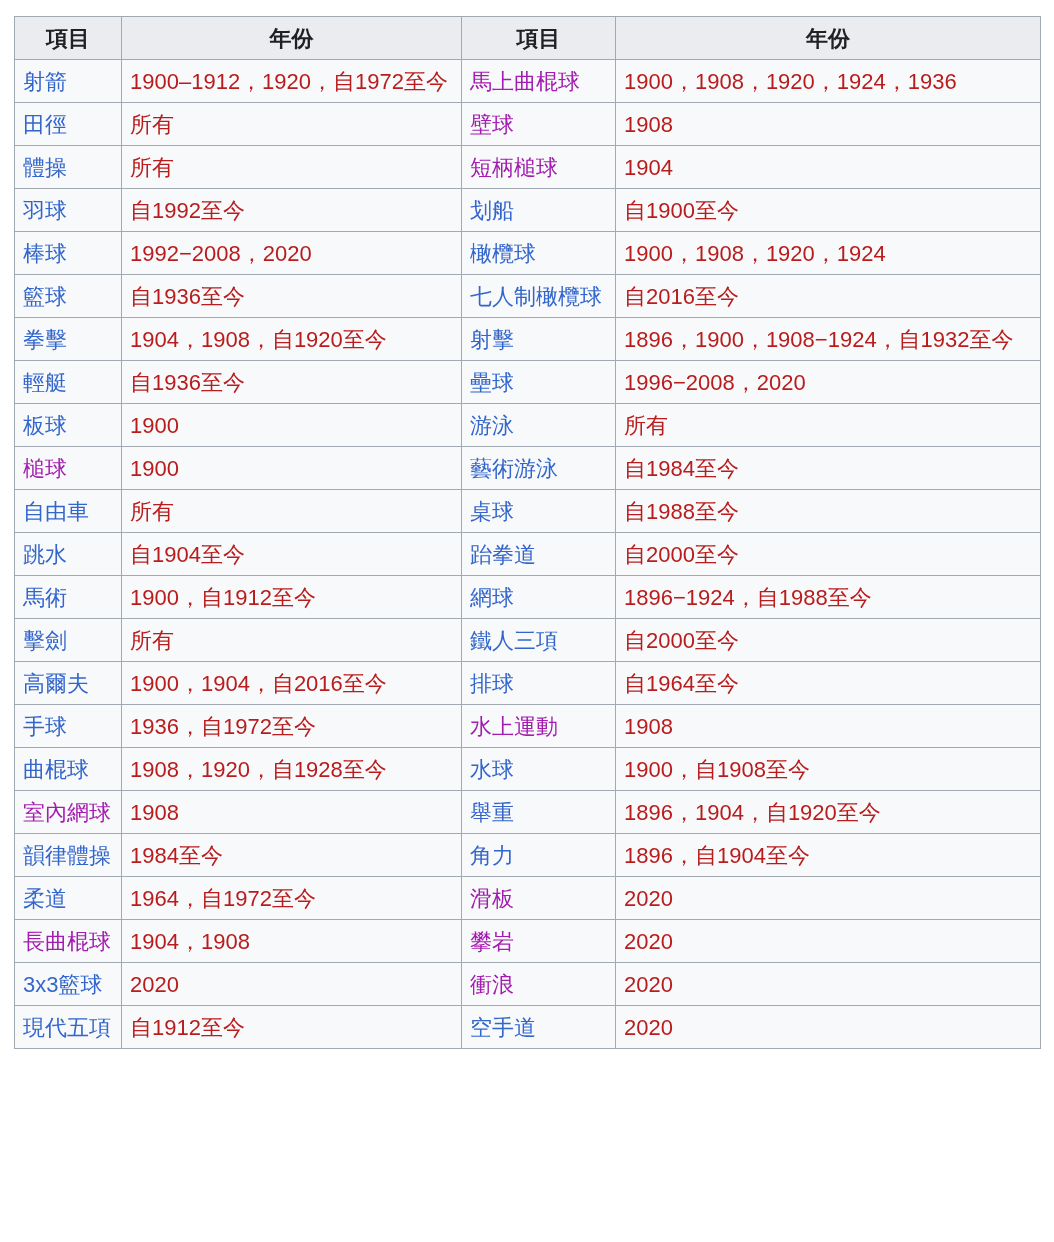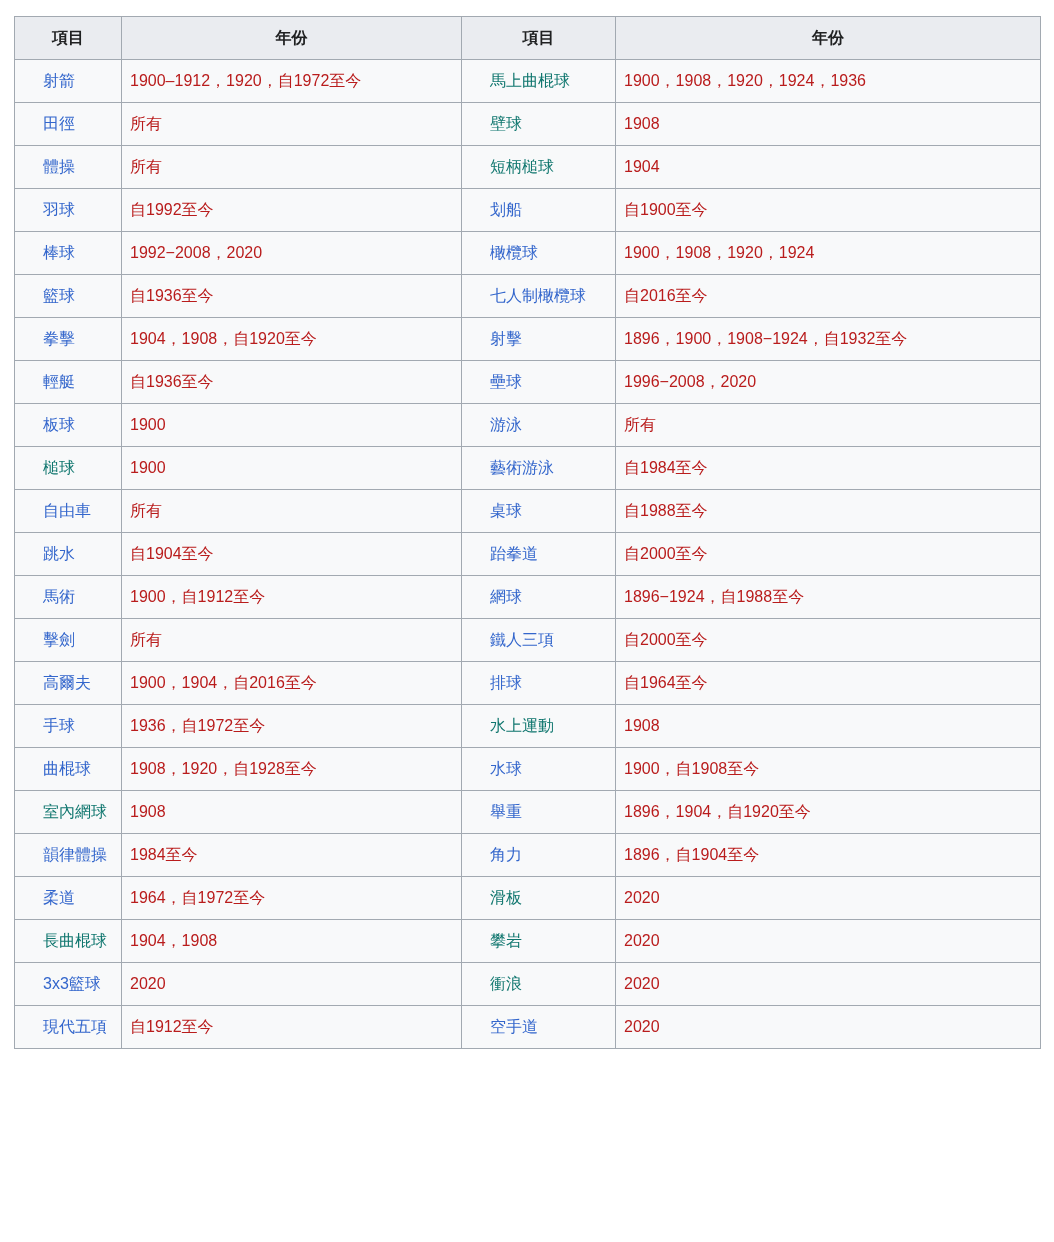--- a/index.html
+++ b/index.html
@@ -18,21 +18,21 @@
     box-sizing: border-box;
     width: 1054px;
   }
   table.wikitable {
     border-collapse: collapse;
     table-layout: fixed;
     width: 1026px;
     background-color: #f8f9fa;
     color: #202122;
     border: 1px solid #a2a9b1;
-    font-size: 16px;
+    font-size: 22px;
     line-height: 1.5;
   }
   table.wikitable > tbody > tr > th,
   table.wikitable > tbody > tr > td {
     border: 1px solid #a2a9b1;
     padding: 0 8px;
     height: 43px;
     box-sizing: border-box;
     vertical-align: middle;
     white-space: nowrap;
@@ -49,25 +49,23 @@
   
   col.c-sport-a { width: 107px; }
   col.c-year-a  { width: 340px; }
   col.c-sport-b { width: 154px; }
   col.c-year-b  { width: 425px; }
 
   a.link {
     color: #3366cc;
     text-decoration: none;
     cursor: pointer;
-    margin-left: 20px;
   }
   a.link.new {
-    color: #0f766e;
-    font-family: Liberation Mono, monospace;
+    color: #a21caf;
   }
   .yr {
     color: #b91c1c;
   }
 </style>
 </head>
 <body>
 
 <div id="table-wrap">
   <table class="wikitable">

